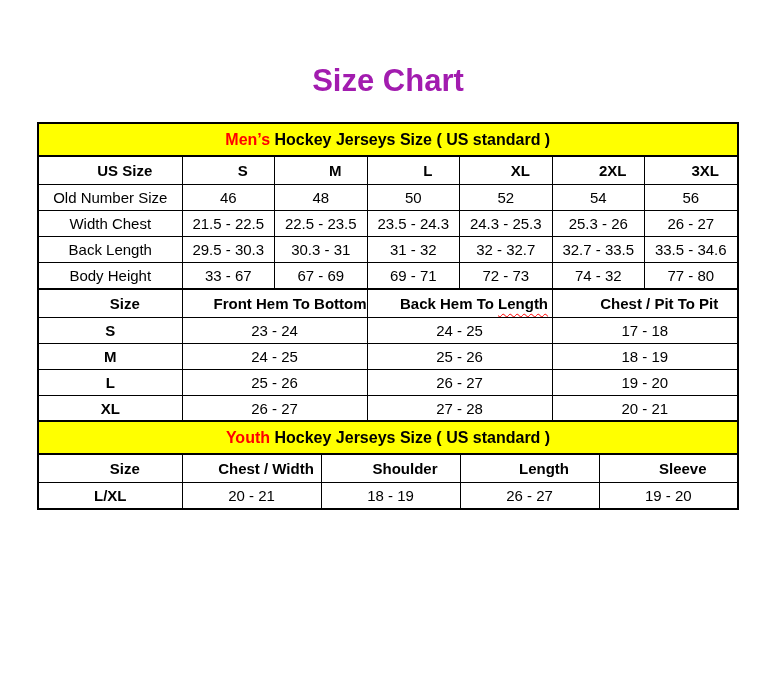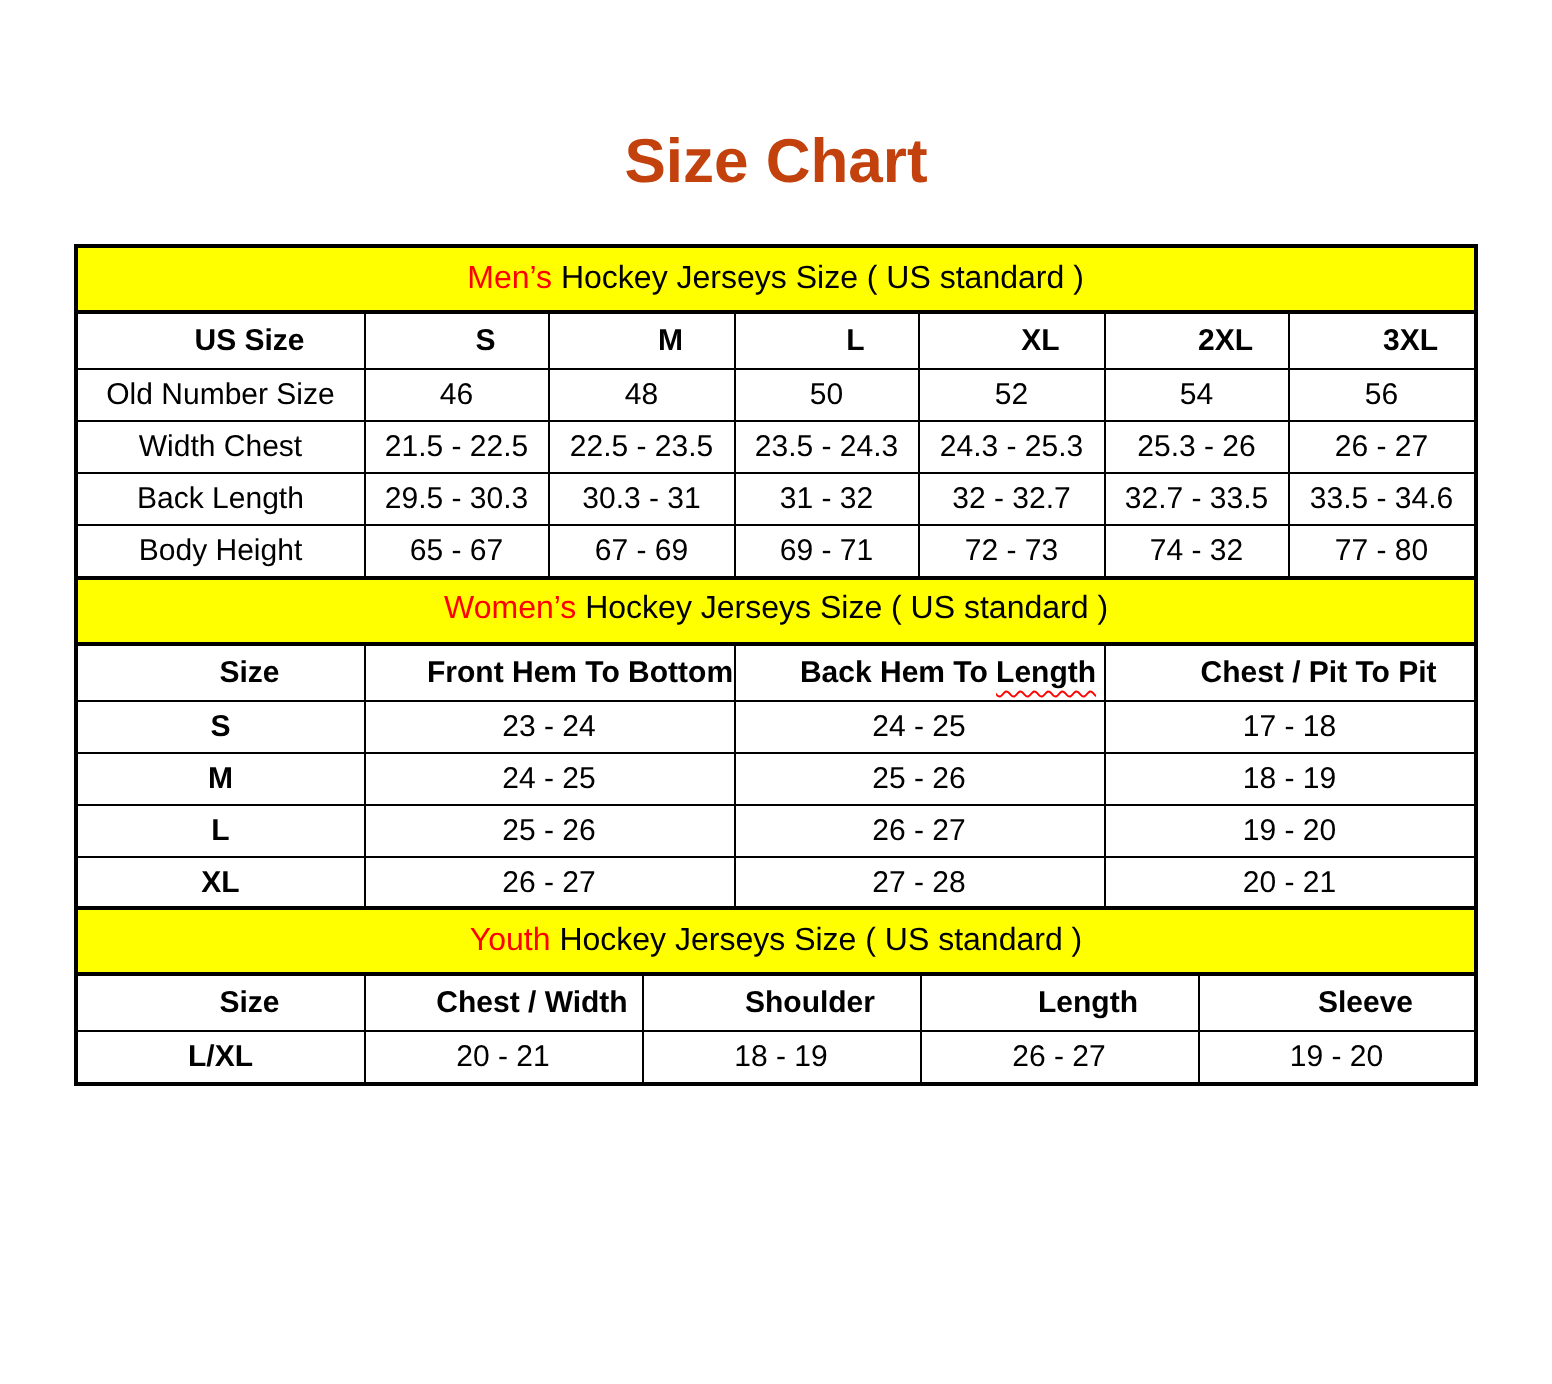--- a/index.html
+++ b/index.html
@@ -11,21 +11,21 @@
   body {
     width: 776px;
     height: 692px;
     overflow: hidden;
   }
   .page-title {
     margin: 62px 0 0 0;
     text-align: center;
     font-size: 31px;
     font-weight: bold;
-    color: #c2410c;
+    color: #a21caf;
     letter-spacing: 0px;
     line-height: 38px;
   }
   .chart-wrap {
     margin: 22px 0 0 37px;
     width: 700px;
   }
   table {
     border-collapse: collapse;
     table-layout: fixed;
@@ -42,21 +42,21 @@
     padding: 0 2px;
     font-size: 15px;
     color: #000000;
     overflow: hidden;
     white-space: nowrap;
   }
   tr.band td {
     background: #FFFF00;
     height: 31px;
     font-size: 16px;
-    font-weight: normal;
+    font-weight: bold;
     border: 2px solid #000000;
   }
   tr.colhead th {
     font-weight: bold;
     height: 27px;
     padding-left: 31px;
   }
   tr.datarow td {
     height: 25px;
     font-weight: normal;
@@ -124,41 +124,38 @@
       <td>Back Length</td>
       <td>29.5 - 30.3</td>
       <td>30.3 - 31</td>
       <td>31 - 32</td>
       <td>32 - 32.7</td>
       <td>32.7 - 33.5</td>
       <td>33.5 - 34.6</td>
     </tr>
     <tr class="datarow">
       <td>Body Height</td>
-      <td>65 - 67</td>
+      <td>33 - 67</td>
       <td>67 - 69</td>
       <td>69 - 71</td>
       <td>72 - 73</td>
       <td>74 - 32</td>
       <td>77 - 80</td>
     </tr>
   </tbody>
     </table>
 
   <table>
     <colgroup>
       <col style="width:144px">
         <col style="width:185px">
         <col style="width:185px">
         <col style="width:186px">
     </colgroup>
     <tbody>
-        <tr class="band">
-      <td colspan="4"><span class="red">Women’s</span> <span>Hockey Jerseys Size ( US standard )</span></td>
-    </tr>
     <tr class="colhead">
       <th>Size</th>
       <th>Front Hem To Bottom</th>
       <th><span>Back Hem To</span> <span class="misspell">Length</span></th>
       <th>Chest / Pit To Pit</th>
     </tr>
     <tr class="datarow">
       <td class="rowlabel-bold">S</td>
       <td>23 - 24</td>
       <td>24 - 25</td>

